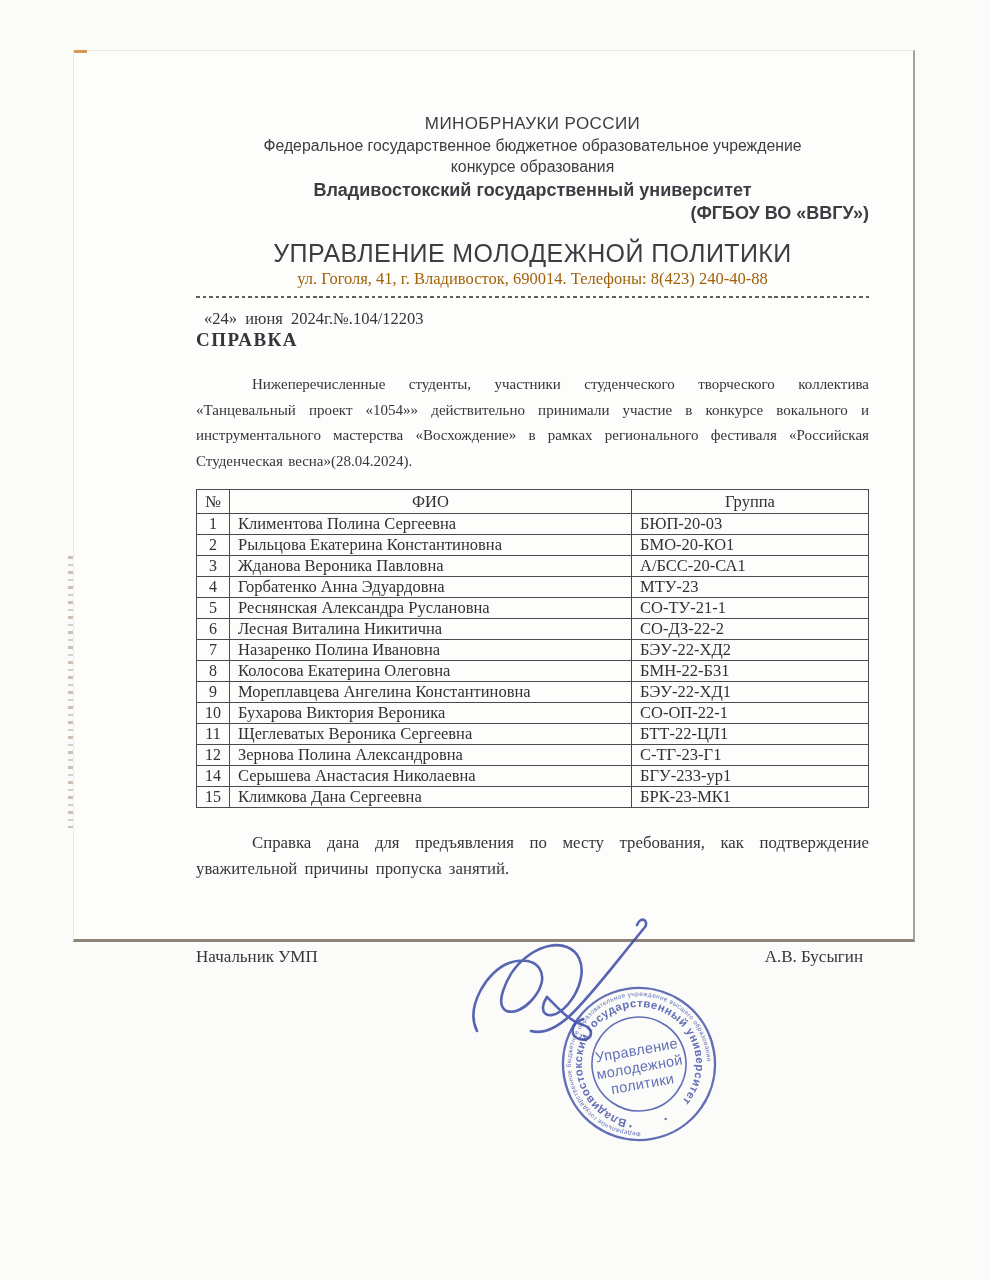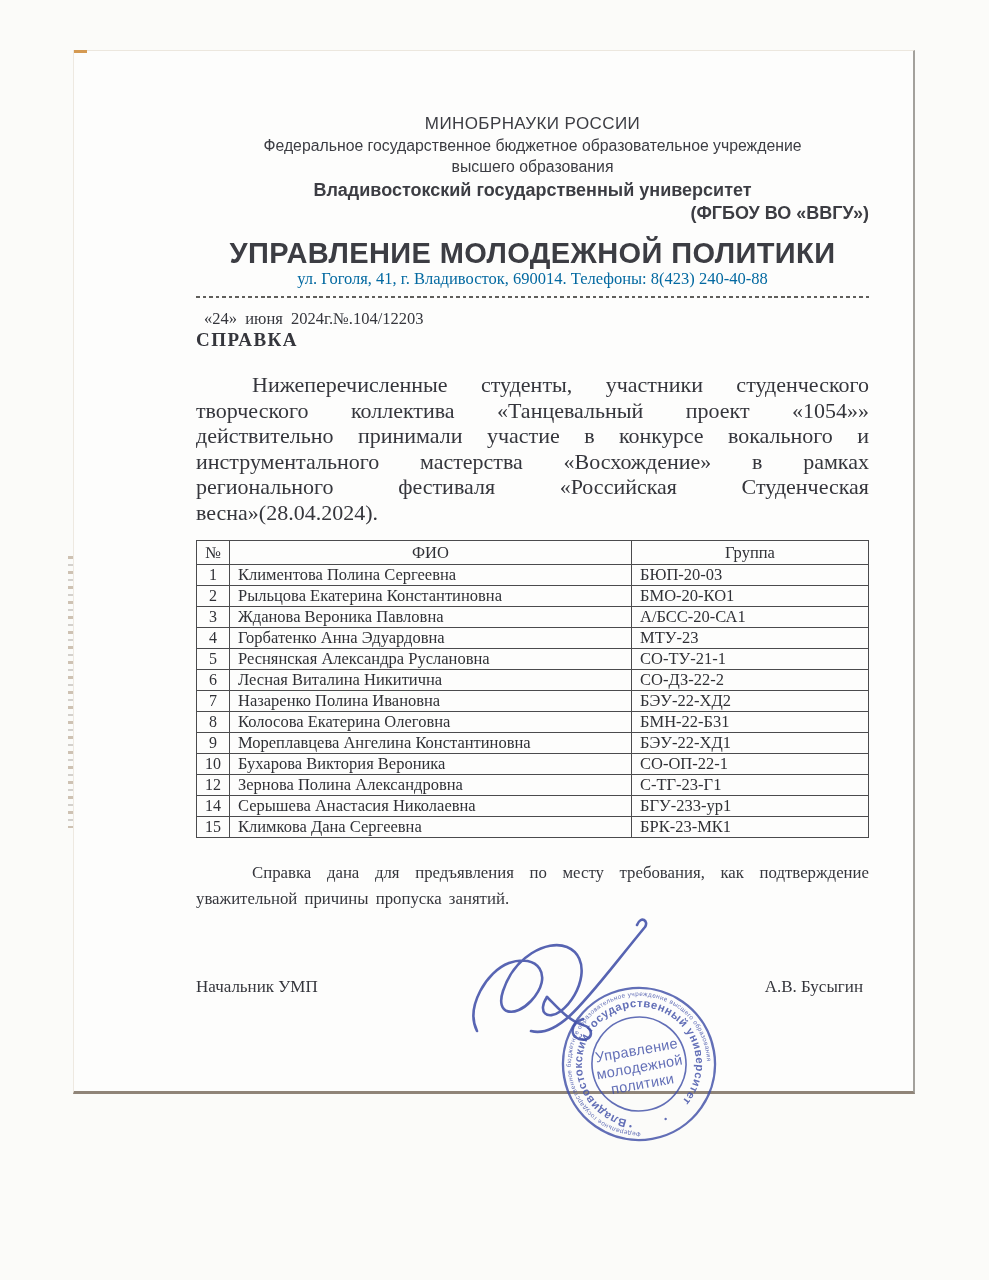--- a/index.html
+++ b/index.html
@@ -4,21 +4,21 @@
 <style>
   html,body{margin:0;padding:0;}
   body{
     width:989px;height:1280px;position:relative;
     background:#fbfbf9;
     font-family:"Liberation Serif", serif;
     color:#35363c;
     overflow:hidden;
   }
   .page{
-    position:absolute;left:73px;top:50px;width:842px;height:1044px;
+    position:absolute;left:73px;top:50px;width:842px;height:892px;
     box-sizing:border-box;
     background:#fdfdfc;
     border-top:1px solid #ece7de;
     border-left:1px solid #eee9e1;
     border-right:2px solid #a3a19c;
     border-bottom:3px solid #8f8478;
   }
   .corner-mark{
     position:absolute;top:-1px;left:0;width:13px;height:3px;background:#d59a52;
   }
@@ -28,35 +28,35 @@
   }
   .content{
     position:absolute;left:122px;top:0;width:673px;
   }
   .hdr{ text-align:center; font-family:"Liberation Sans", sans-serif; color:#3c3d43;}
   .h-ministry{padding-top:62px;font-size:17px;line-height:22px;letter-spacing:.4px;}
   .h-org1{font-size:15.8px;line-height:21px;text-align:center;}
   .h-org2{font-size:15.8px;line-height:21px;}
   .h-univ{font-size:18px;font-weight:700;line-height:23px;margin-top:2px;}
   .h-abbrev{font-size:18px;font-weight:700;line-height:23px;text-align:right;}
-  .h-dept{font-size:29px;font-weight:700;letter-spacing:.4px;margin-top:15px;line-height:27px;}
-  .h-addr{font-family:"Liberation Serif", serif;font-size:16.5px;margin-top:2px;color:#0369a1;}
+  .h-dept{font-size:25px;font-weight:400;letter-spacing:.4px;margin-top:15px;line-height:27px;}
+  .h-addr{font-family:"Liberation Serif", serif;font-size:16.5px;margin-top:2px;color:#a16207;}
   .dashes{
     height:2px;margin-top:7px;
     background:repeating-linear-gradient(90deg,#605f5c 0 3.5px, transparent 3.5px 6.5px);
   }
   .meta-row{
     display:flex;justify-content:flex-start;margin-top:11px;
     font-size:16.5px;padding:0 38px 0 8px;white-space:pre;
   }
   .doc-title{
     font-size:19px;font-weight:700;letter-spacing:1.5px;
   }
   .para{
-    margin:21px 0 0 0;font-size:22px;line-height:25.5px;
+    margin:21px 0 0 0;font-size:15px;line-height:25.5px;
     text-align:justify;text-indent:56px;word-spacing:1.5px;
   }
   .list-label{
     margin:0;font-size:16.8px;line-height:25.5px;text-indent:56px;
   }
   table.students{
     margin-top:15px;border-collapse:collapse;width:100%;
     color:#303136;table-layout:fixed;
   }
   table.students th, table.students td{
@@ -85,21 +85,21 @@
 
 <div class="page">
   <div class="corner-mark"></div>
   <div class="edge-artifact"></div>
 
   <div class="content">
 
     <div class="hdr">
       <div class="h-ministry">МИНОБРНАУКИ РОССИИ</div>
       <div class="h-org1">Федеральное государственное бюджетное образовательное учреждение</div>
-      <div class="h-org2">высшего образования</div>
+      <div class="h-org2">конкурсе образования</div>
       <div class="h-univ">Владивостокский государственный университет</div>
       <div class="h-abbrev">(ФГБОУ ВО «ВВГУ»)</div>
       <div class="h-dept">УПРАВЛЕНИЕ МОЛОДЕЖНОЙ ПОЛИТИКИ</div>
       <div class="h-addr">ул. Гоголя, 41, г. Владивосток, 690014. Телефоны: 8(423) 240-40-88</div>
     </div>
 
     <div class="dashes"></div>
 
     <div class="meta-row">
       <span>«24»  июня  2024г.</span>
@@ -166,20 +166,25 @@
           </tr>
           <tr>
             <td>9</td>
             <td>Мореплавцева Ангелина Константиновна</td>
             <td>БЭУ-22-ХД1</td>
           </tr>
           <tr>
             <td>10</td>
             <td>Бухарова Виктория Вероника</td>
             <td>СО-ОП-22-1</td>
+          </tr>
+          <tr>
+            <td>11</td>
+            <td>Щеглеватых Вероника Сергеевна</td>
+            <td>БТТ-22-ЦЛ1</td>
           </tr>
           <tr>
             <td>12</td>
             <td>Зернова Полина Александровна</td>
             <td>С-ТГ-23-Г1</td>
           </tr>
           <tr>
             <td>14</td>
             <td>Серышева Анастасия Николаевна</td>
             <td>БГУ-233-ур1</td>

